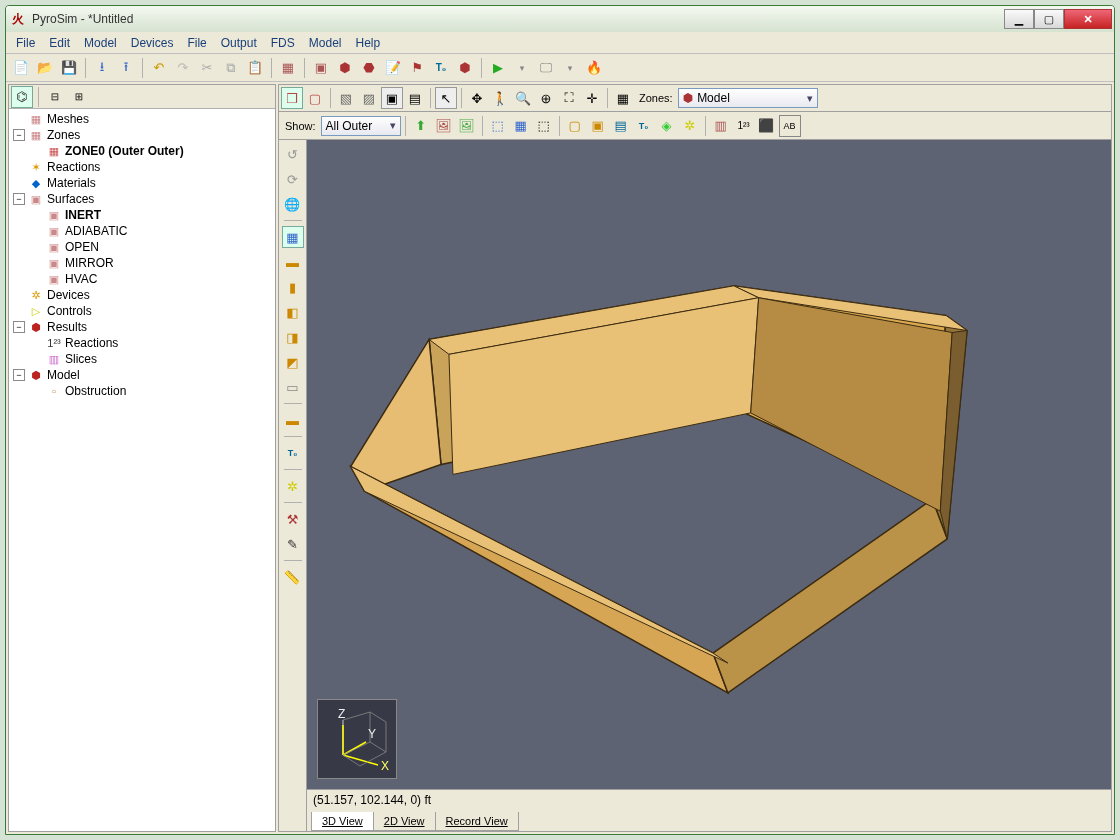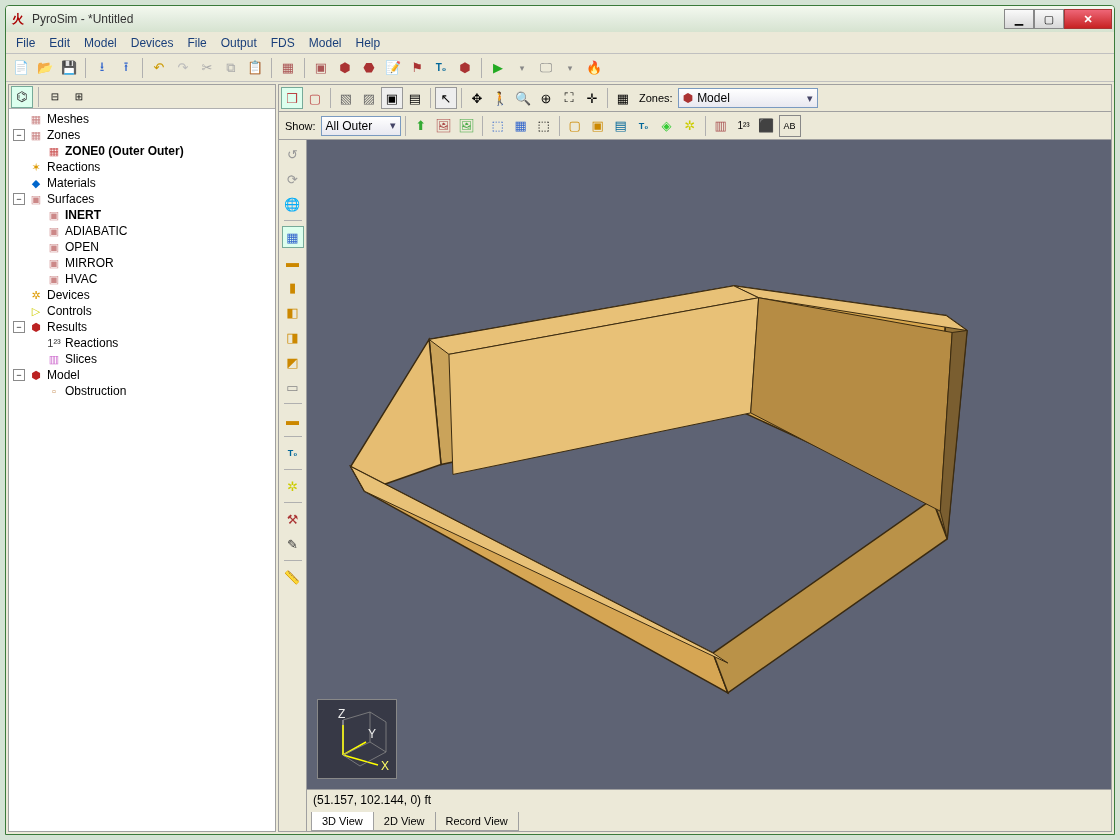--- a/index.html
+++ b/index.html
@@ -34,21 +34,21 @@
   .viewport-wrap { flex:1; display:flex; border:1px solid #a0a0a0; border-top:none; overflow:hidden;}
   .vtoolbar { width:28px; background:#ece9d8; display:flex; flex-direction:column; align-items:center; padding:3px 0; gap:3px; border-right:1px solid #a0a0a0;}
   .vbtn { width:22px; height:22px; display:flex; align-items:center; justify-content:center; font-size:13px; border:1px solid transparent;}
   .vbtn.active { border:1px solid #7a9; background:#dfe;}
   .vsep { width:18px; height:1px; background:#b0b0b0; margin:2px 0;}
   .viewport { flex:1; background:#5e6374; position:relative; display:flex; flex-direction:column;}
   .canvas { flex:1; position:relative;}
   .axis-widget { position:absolute; left:10px; bottom:10px; width:80px; height:80px; background:rgba(30,30,40,0.6); border:1px solid #888;}
   .status { height:20px; background:#ece9d8; border-top:1px solid #a0a0a0; display:flex; align-items:center; padding:0 6px; font-size:11px;}
   .tabs { height:22px; background:#ece9d8; display:flex; align-items:flex-end; padding:0 4px; gap:0;}
-  .tab { padding:3px 10px; border:1px solid #a0a0a0; background:#ece9d8; font-size:11px; border-top:none; margin-right:-1px;}
+  .tab { padding:3px 10px; border:1px solid #a0a0a0; background:#ece9d8; font-size:11px; border-top:none; margin-right:-1px;text-decoration:underline;}
   .tab.active { background:#fff; }
   .dropdown { height:20px; border:1px solid #7a9ac0; background:linear-gradient(#fff,#e8e8f0); display:inline-flex; align-items:center; padding:0 4px; font-size:11px; gap:4px;}
   .dropdown::after { content:"▾"; color:#446; margin-left:auto;}
   .label { font-size:11px; padding:0 4px;}
   svg.box3d { position:absolute; top:0; left:0; width:100%; height:100%;}
 </style>
 </head>
 <body>
 
 <div class="window">

